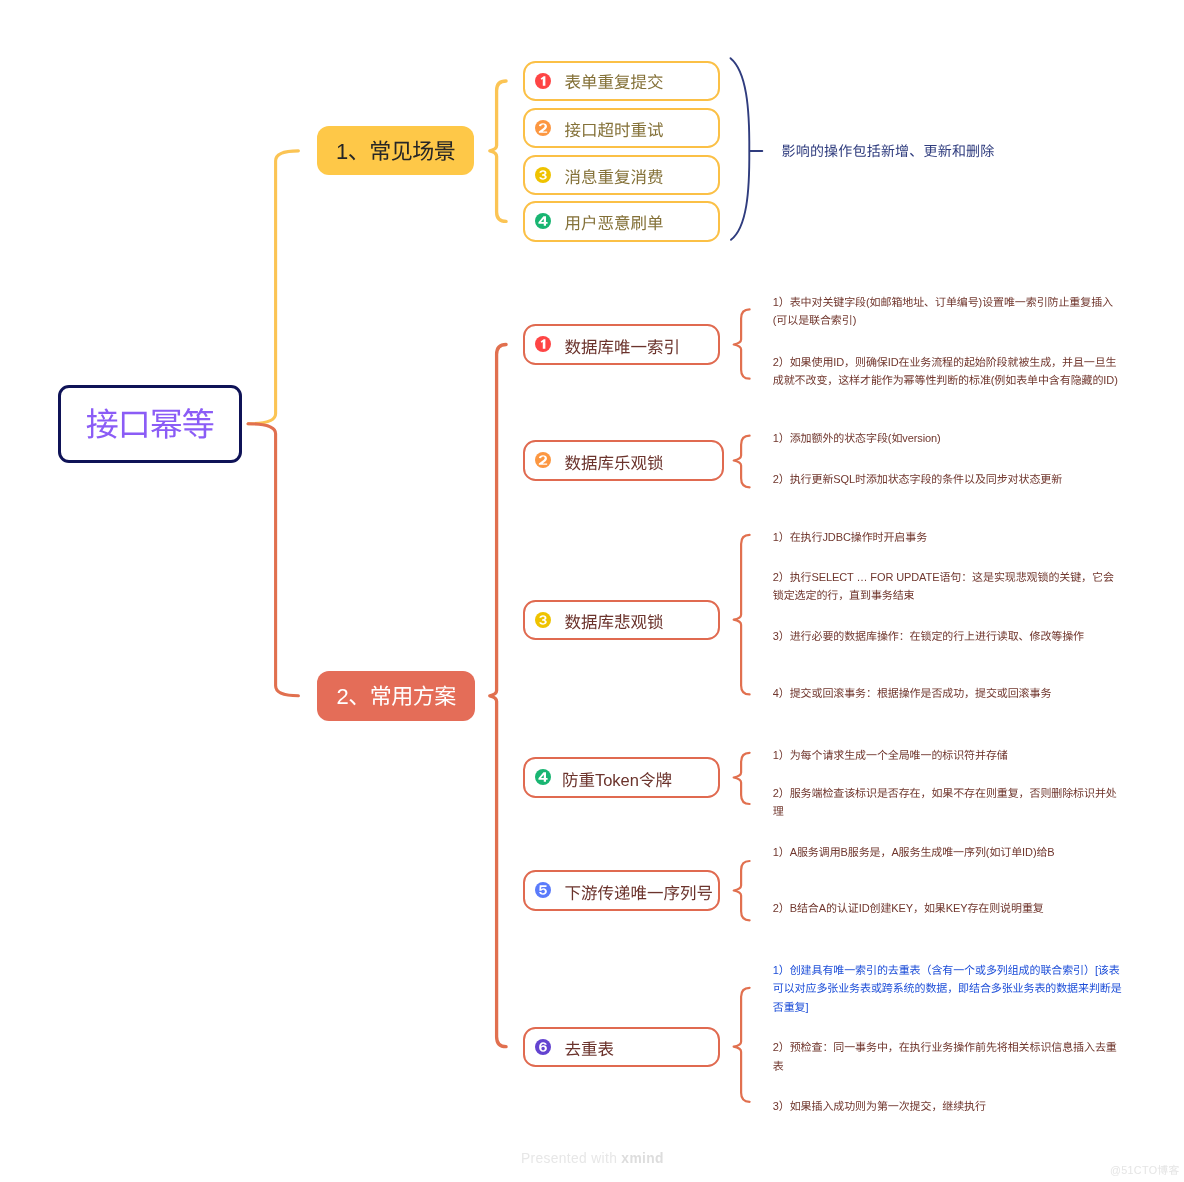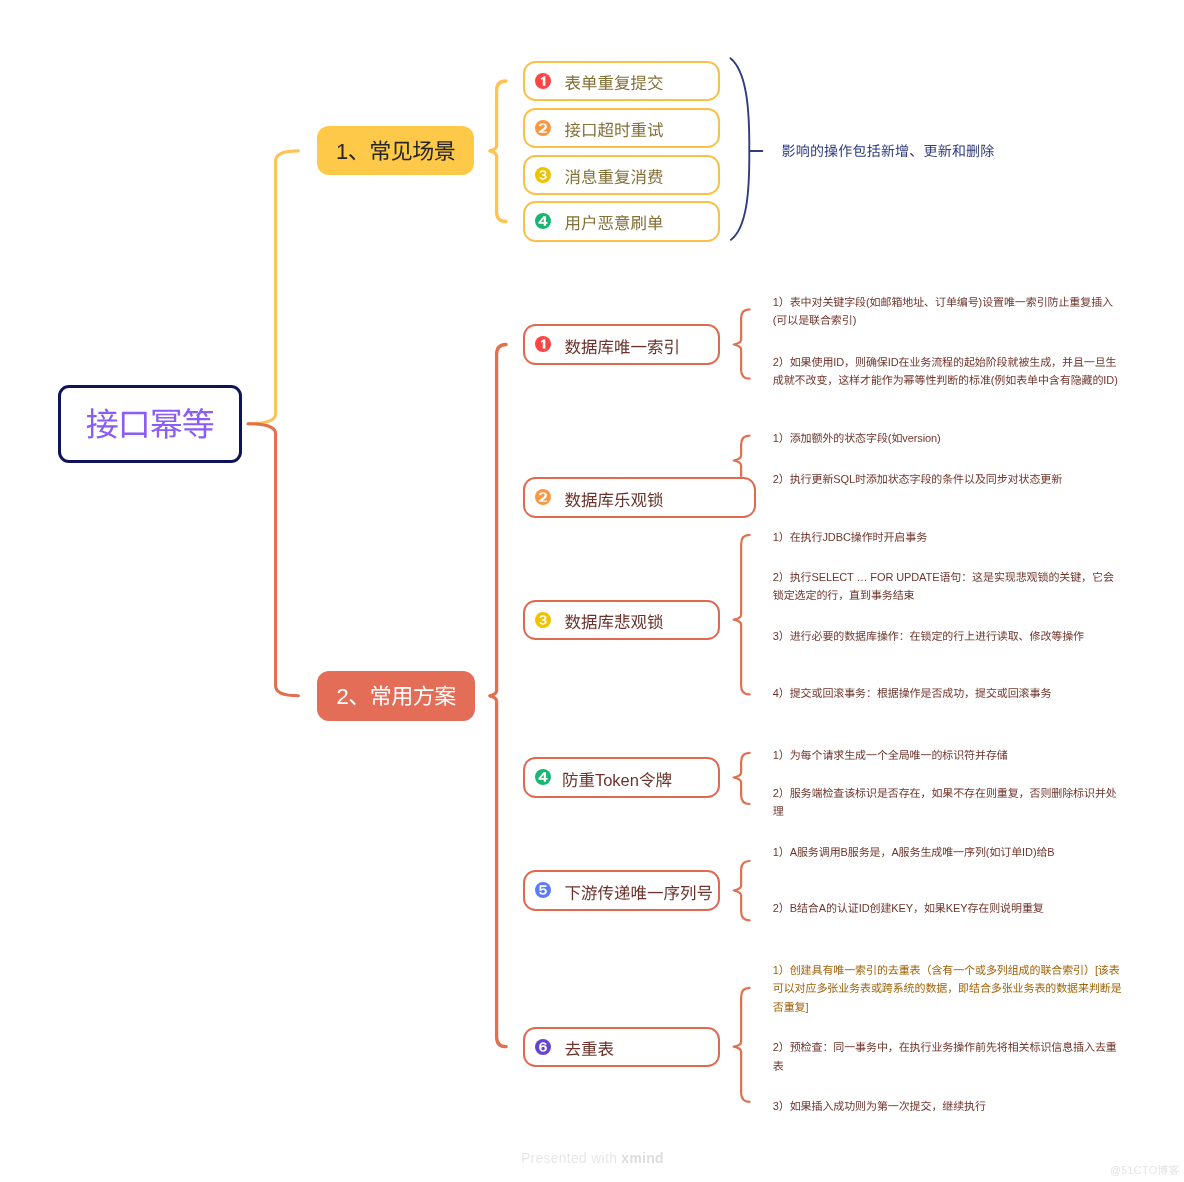--- a/index.html
+++ b/index.html
@@ -66,21 +66,21 @@
 </svg>
 <div class="node root-node" style="left:57.5px;top:384.5px;width:184.5px;height:78.5px;">
       <span class="root-label">接口幂等</span>
     </div>
 <div class="node lvl1" style="left:317.3px;top:126.3px;width:156.9px;height:49.1px;background:#fec848;align-items:center;">
       <span class="lvl1-label" style="color:#262626;">1、常见场景</span>
     </div>
 <div class="node lvl1" style="left:317.4px;top:670.7px;width:157.4px;height:50.2px;background:#e46d58;text-align:center;">
       <span class="lvl1-label" style="color:#ffffff;">2、常用方案</span>
     </div>
-<div class="node leaf" style="left:523.1px;top:60.8px;width:196.5px;height:40.4px;border:2.9px solid #fbc046;padding-left:9.8px;">
+<div class="node leaf" style="left:523.1px;top:60.8px;width:196.5px;height:40.4px;border:2.9px solid #fbc046;padding-left:9.8px;font-family:Liberation Serif, serif;">
       <svg class="badge-svg" viewBox="0 0 16.0 16.0" width="16.0" height="16.0">
         <circle cx="8.0" cy="8.0" r="8.0" fill="#fe4545"></circle>
         <g transform="translate(3.143,2.833) scale(0.10333)">
           <path d="M 24 26 L 54 5 L 70 5 L 70 95 L 45 95 L 45 31 L 33 39 Z" fill="#ffffff"></path>
         </g>
       </svg>
       <span class="leaf-label" style="margin-left:13.6px;color:#847138;">表单重复提交</span>
     </div>
 <div class="node leaf" style="left:523.1px;top:107.9px;width:196.5px;height:40.4px;border:2.9px solid #fbc046;padding-left:9.8px;">
       <svg class="badge-svg" viewBox="0 0 16.0 16.0" width="16.0" height="16.0">
@@ -114,21 +114,21 @@
       <svg class="badge-svg" viewBox="0 0 16.0 16.0" width="16.0" height="16.0">
         <circle cx="8.0" cy="8.0" r="8.0" fill="#fe4545"></circle>
         <g transform="translate(3.143,2.833) scale(0.10333)">
           <path d="M 24 26 L 54 5 L 70 5 L 70 95 L 45 95 L 45 31 L 33 39 Z" fill="#ffffff"></path>
         </g>
       </svg>
       <span class="leaf-label" style="margin-left:13.6px;color:#6b332c;">数据库唯一索引</span>
     </div>
 <div class="detail" style="left:772.8px;top:292.90px;width:351.0px;color:#70362d;">1）表中对关键字段(如邮箱地址、订单编号)设置唯一索引防止重复插入(可以是联合索引)</div>
 <div class="detail" style="left:772.8px;top:352.80px;width:351.0px;color:#70362d;">2）如果使用ID，则确保ID在业务流程的起始阶段就被生成，并且一旦生成就不改变，这样才能作为幂等性判断的标准(例如表单中含有隐藏的ID)</div>
-<div class="node leaf" style="left:523.1px;top:440.35px;width:233px;height:40.3px;border:2.9px solid #e06a50;padding-left:9.8px;margin-top:37px;">
+<div class="node leaf" style="left:523.1px;top:440.35px;width:201px;height:40.3px;border:2.9px solid #e06a50;padding-left:9.8px;">
       <svg class="badge-svg" viewBox="0 0 16.0 16.0" width="16.0" height="16.0">
         <circle cx="8.0" cy="8.0" r="8.0" fill="#fc9741"></circle>
         <g transform="translate(2.946,2.946) scale(0.10109)">
           <path d="M 10 31 C 11 14 26 4 50 4 C 74 4 89 16 89 35 C 89 48 81 58 65 70 L 46 85 L 91 85 L 91 96 L 9 96 L 9 85 L 52 53 C 62 45 67 39 67 31 C 67 22 60 16 50 16 C 39 16 33 23 32 33 Z" fill="#ffffff"></path>
         </g>
       </svg>
       <span class="leaf-label" style="margin-left:13.6px;color:#6b332c;">数据库乐观锁</span>
     </div>
 <div class="detail" style="left:772.8px;top:428.50px;width:351.0px;color:#70362d;">1）添加额外的状态字段(如version)</div>
 <div class="detail" style="left:772.8px;top:470.10px;width:351.0px;color:#70362d;">2）执行更新SQL时添加状态字段的条件以及同步对状态更新</div>
@@ -169,18 +169,18 @@
 <div class="detail" style="left:772.8px;top:899.10px;width:340.0px;color:#70362d;">2）B结合A的认证ID创建KEY，如果KEY存在则说明重复</div>
 <div class="node leaf" style="left:523.1px;top:1026.55px;width:196.5px;height:40.3px;border:2.9px solid #e06a50;padding-left:9.8px;">
       <svg class="badge-svg" viewBox="0 0 16.0 16.0" width="16.0" height="16.0">
         <circle cx="8.0" cy="8.0" r="8.0" fill="#6343d0"></circle>
         <g transform="translate(3.160,3.065) scale(0.09490)">
           <path d="M 53 3 C 73 3 88 14 91 29 L 69 29 C 67 22 61 18 53 18 C 40 18 33 29 32 48 C 38 39 48 34 59 34 C 78 34 92 47 92 67 C 92 87 76 101 53 101 C 28 101 10 85 10 54 C 10 20 28 3 53 3 Z M 52 49 C 42 49 34 57 34 67 C 34 78 42 86 52 86 C 63 86 70 78 70 67 C 70 57 63 49 52 49 Z" fill="#ffffff"></path>
         </g>
       </svg>
       <span class="leaf-label" style="margin-left:13.6px;color:#6b332c;">去重表</span>
     </div>
-<div class="detail" style="left:772.8px;top:961.10px;width:351.0px;color:#a16207;">1）创建具有唯一索引的去重表（含有一个或多列组成的联合索引）[该表可以对应多张业务表或跨系统的数据，即结合多张业务表的数据来判断是否重复]</div>
+<div class="detail" style="left:772.8px;top:961.10px;width:351.0px;color:#1d4ed8;">1）创建具有唯一索引的去重表（含有一个或多列组成的联合索引）[该表可以对应多张业务表或跨系统的数据，即结合多张业务表的数据来判断是否重复]</div>
 <div class="detail" style="left:772.8px;top:1038.30px;width:351.0px;color:#70362d;">2）预检查：同一事务中，在执行业务操作前先将相关标识信息插入去重表</div>
 <div class="detail" style="left:772.8px;top:1096.90px;width:351.0px;color:#70362d;">3）如果插入成功则为第一次提交，继续执行</div>
 <div class="wm wm-xmind" style="left:521px;top:1151px;"><span>Presented with </span><b>xmind</b></div>
 <div class="wm wm-blog" style="left:1110px;top:1160.5px;">@51CTO博客</div>
 </div>
 
 </body></html>

